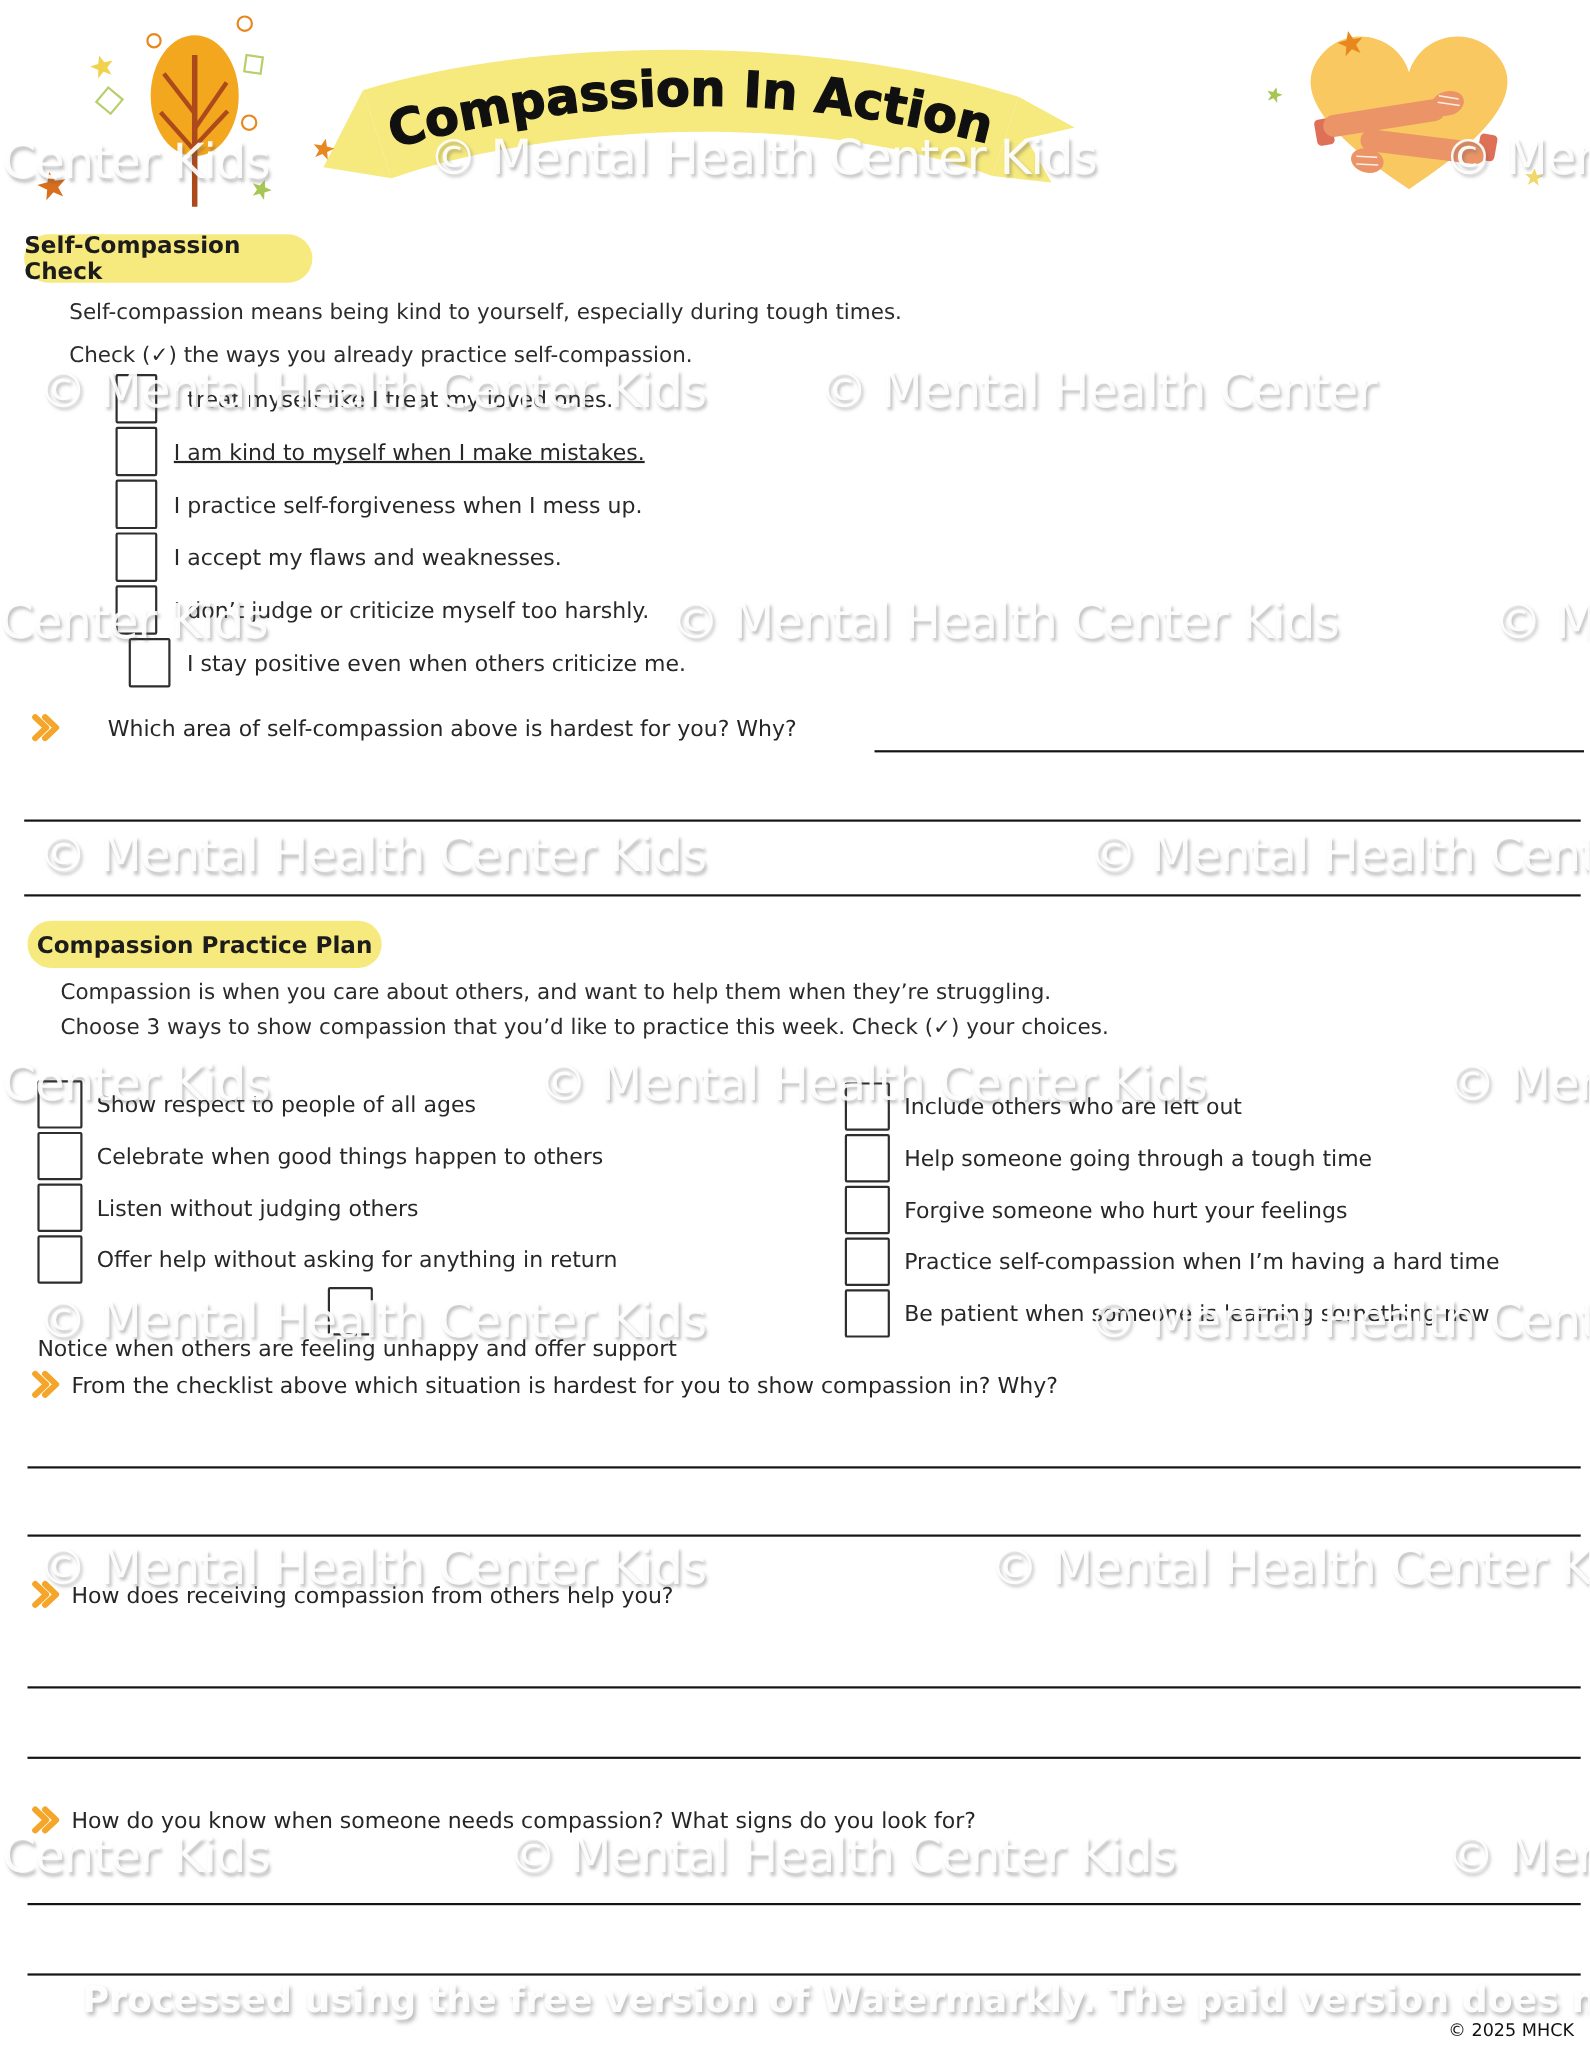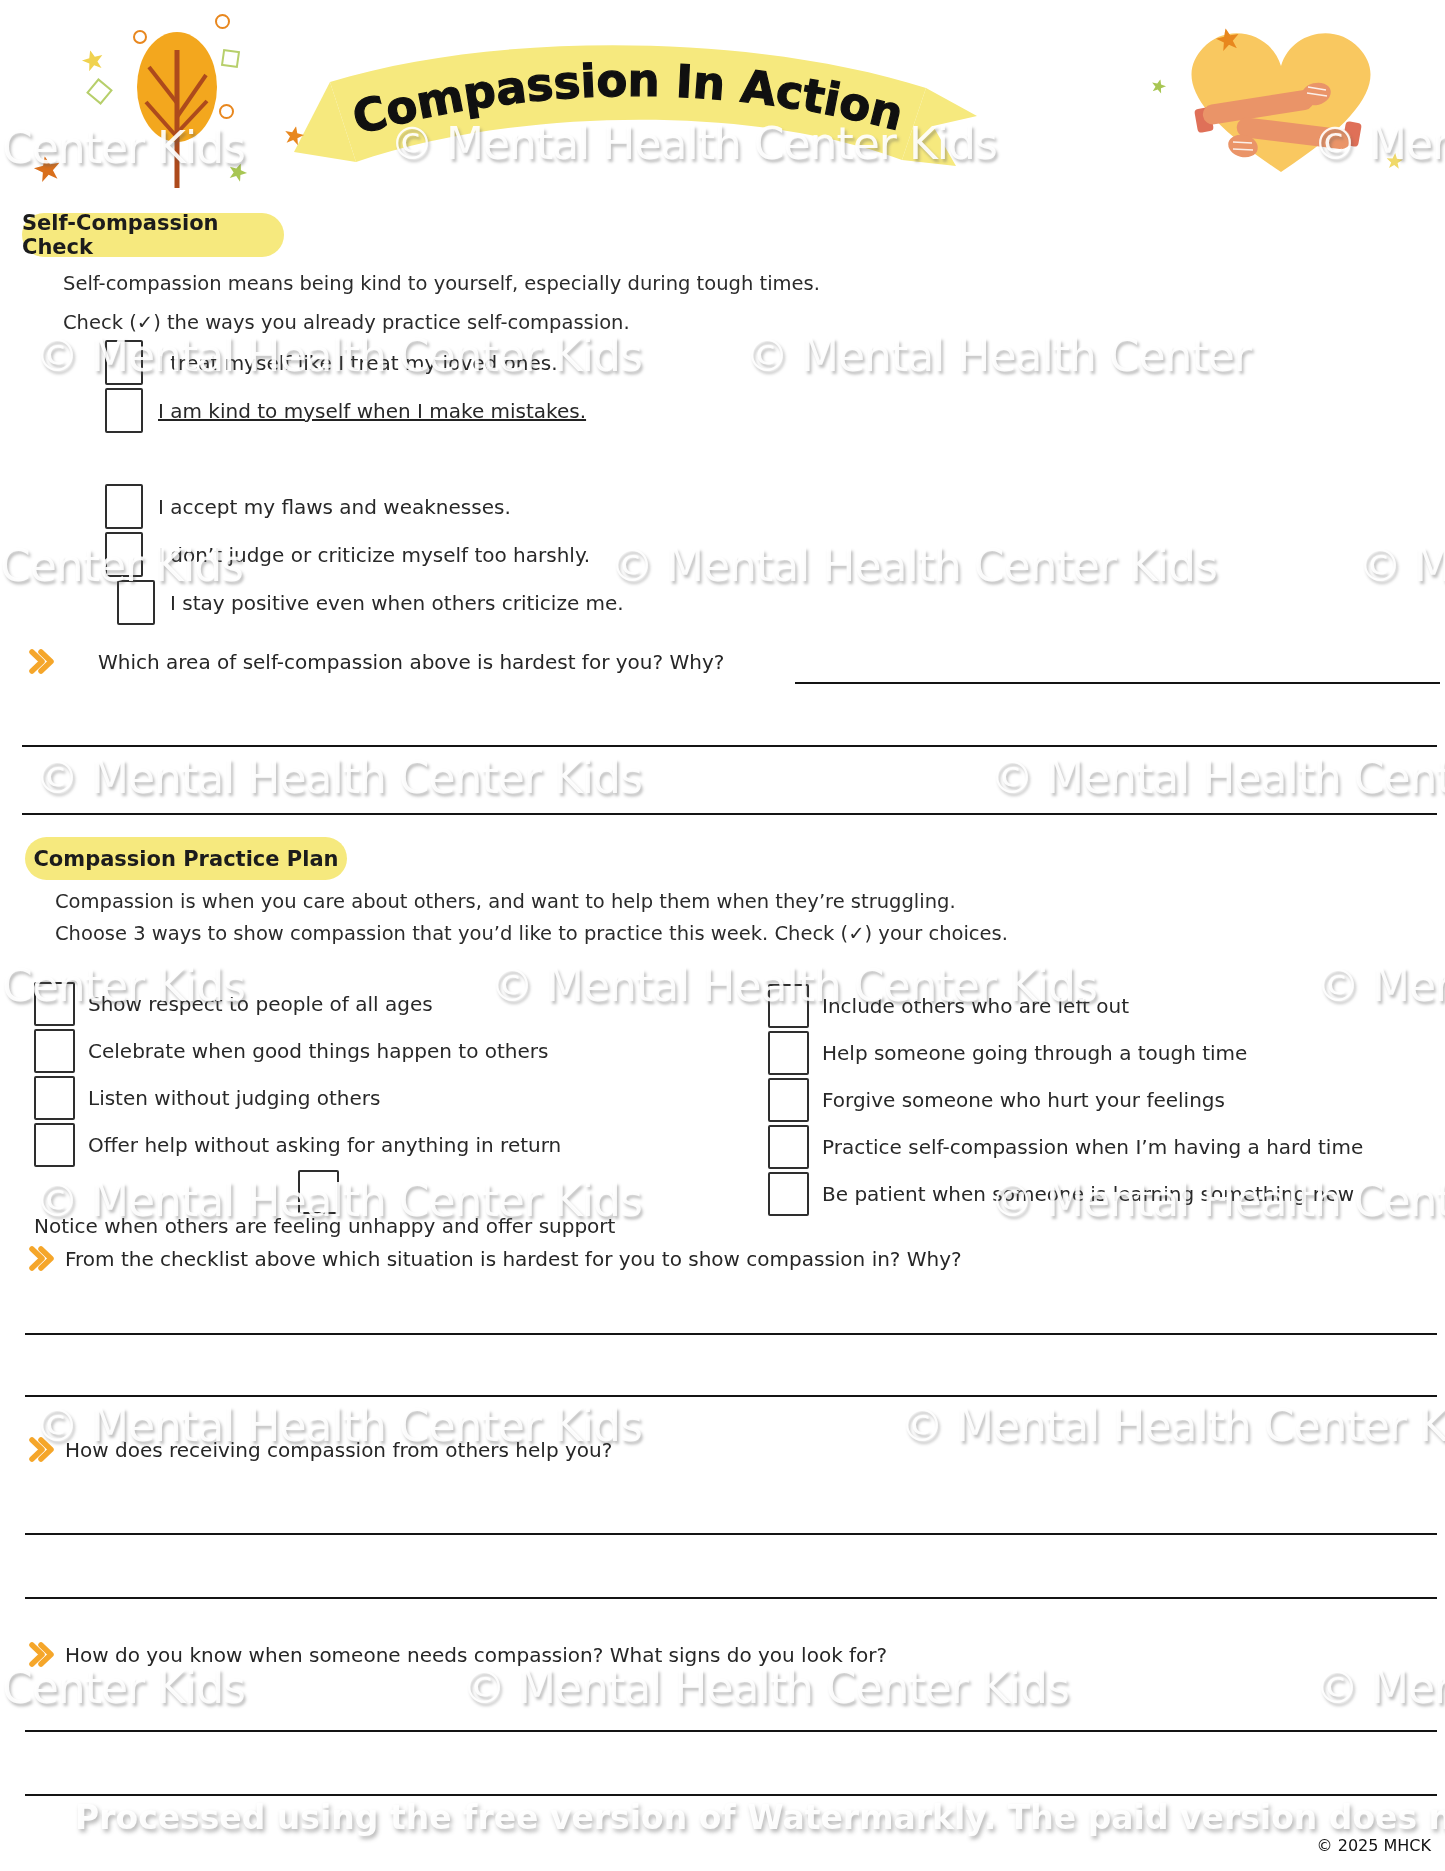--- a/index.html
+++ b/index.html
@@ -104,20 +104,24 @@
   <div class="intro" style="left:63px;top:272px;">Self-compassion means being kind to yourself, especially during tough times.</div>
   <div class="intro" style="left:63px;top:311px;">Check (✓) the ways you already practice self-compassion.</div>
 
   <div class="check-row" style="left:105px;top:340px;">
     <span class="cb cb1"></span>
     <span class="cb-label">I treat myself like I treat my loved ones.</span>
   </div>
   <div class="check-row" style="left:105px;top:388px;text-decoration:underline;">
     <span class="cb cb1"></span>
     <span class="cb-label">I am kind to myself when I make mistakes.</span>
+  </div>
+  <div class="check-row" style="left:105px;top:436px;">
+    <span class="cb cb1"></span>
+    <span class="cb-label">I practice self-forgiveness when I mess up.</span>
   </div>
   <div class="check-row" style="left:105px;top:484px;">
     <span class="cb cb1"></span>
     <span class="cb-label">I accept my flaws and weaknesses.</span>
   </div>
   <div class="check-row" style="left:105px;top:532px;">
     <span class="cb cb1"></span>
     <span class="cb-label">I don’t judge or criticize myself too harshly.</span>
   </div>
   <div class="check-row" style="left:105px;top:580px;margin-left:12px;">

